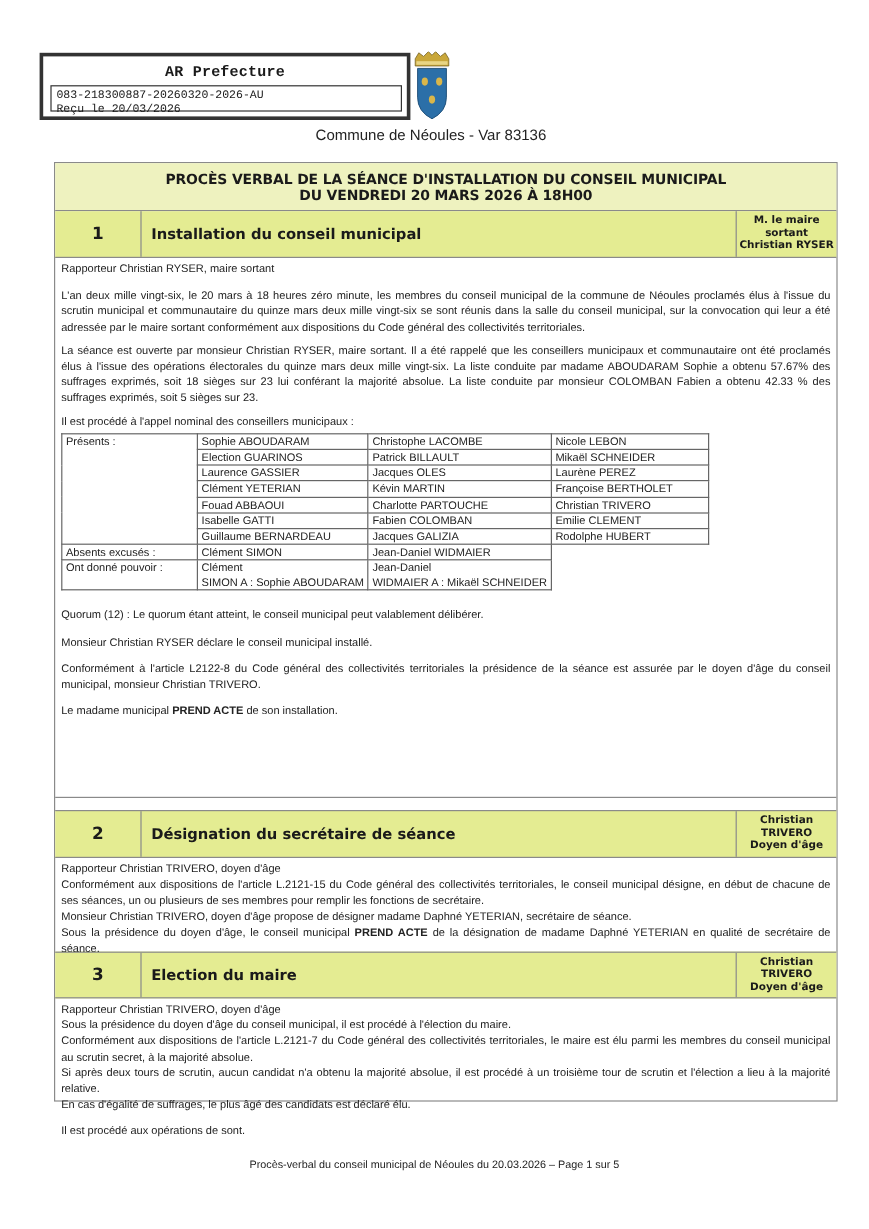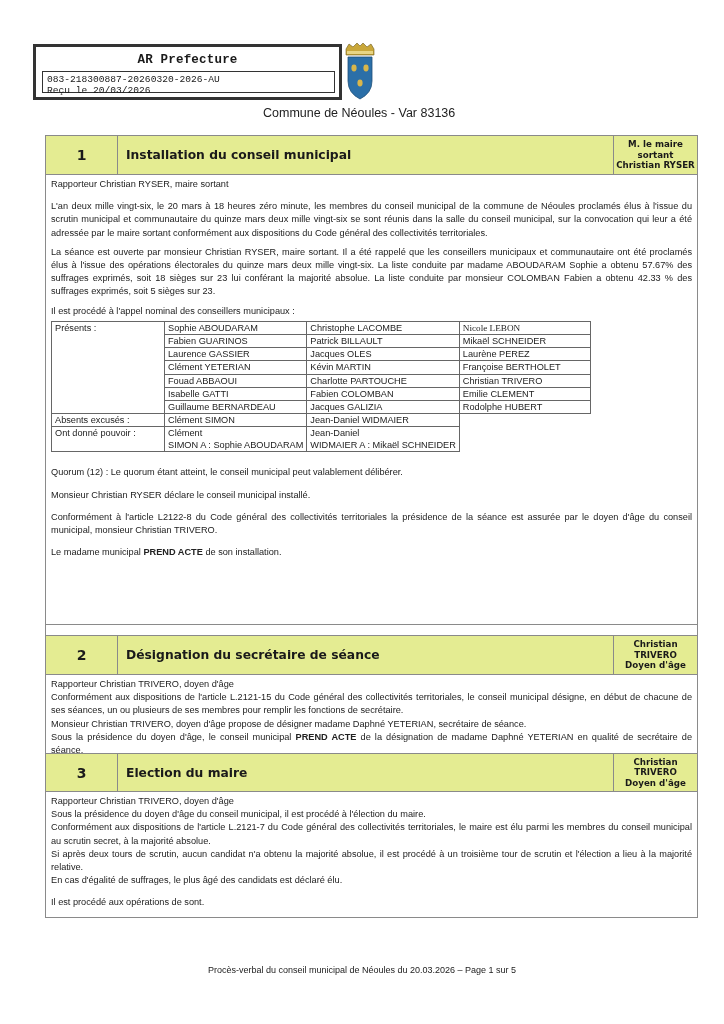--- a/index.html
+++ b/index.html
@@ -28,21 +28,21 @@
     .body-text { padding: 3px 5px 0 5px; font-size: 9.2px; line-height: 13.2px; color: #222; }
     .body-text p { text-align: justify; }
     .gap { height: 9px; }
     .gap-s { height: 6px; }
 
     table.roll { border-collapse: collapse; margin-left: 0px; margin-top: 3px; font-size: 9.2px; }
     table.roll td { border: 1px solid #666; padding: 0 3px; height: 13.2px; line-height: 12px; vertical-align: top; white-space: nowrap; }
     td.lbl { width: 113px; }
     td.c1 { width: 131px; }
     td.c2 { width: 131px; }
-    td.c3 { width: 131px; font-family: Liberation Serif, serif; }
+    td.c3 { width: 131px; }
     td.noborder { border: none !important; border-left: 1px solid #666 !important; }
 
     .b { font-weight: bold; }
 
     .footer { position: absolute; top: 965px; left: 0; width: 724px; text-align: center; font-size: 9px; color: #222; }
   </style>
 </head>
 <body>
 
 <div class="stamp">
@@ -59,20 +59,24 @@
   <path d="M5 14 L29 14 L29 38 Q29 50 17 56 Q5 50 5 38 Z" fill="#2b6fa8" stroke="#1f4f78" stroke-width="0.8"></path>
   <ellipse cx="11" cy="25" rx="2.6" ry="3.4" fill="#d9b64a"></ellipse>
   <ellipse cx="23" cy="25" rx="2.6" ry="3.4" fill="#d9b64a"></ellipse>
   <ellipse cx="17" cy="40" rx="2.6" ry="3.4" fill="#d9b64a"></ellipse>
 </svg>
 
 <div class="commune">Commune de Néoules - Var 83136</div>
 
 <div class="doc">
 
+  <div class="title-row">
+    <div class="title-line">PROCÈS VERBAL DE LA SÉANCE D'INSTALLATION DU CONSEIL MUNICIPAL</div>
+    <div class="title-line">DU VENDREDI 20 MARS 2026 À 18H00</div>
+  </div>
 
   <div class="sec-head" style="height:39px;">
     <div class="sec-num">1</div>
     <div class="sec-title">Installation du conseil municipal</div>
     <div class="sec-rapp">
       <span>M. le maire</span>
       <span>sortant</span>
       <span>Christian RYSER</span>
     </div>
   </div>
@@ -88,21 +92,21 @@
 
     <table class="roll">
       <tbody>
           <tr>
         <td class="lbl" rowspan="7">Présents :</td>
         <td class="c1">Sophie ABOUDARAM</td>
         <td class="c2">Christophe LACOMBE</td>
         <td class="c3">Nicole LEBON</td>
       </tr>
       <tr>
-        <td>Fabien GUARINOS</td>
+        <td>Election GUARINOS</td>
         <td>Patrick BILLAULT</td>
         <td>Mikaël SCHNEIDER</td>
       </tr>
       <tr>
         <td>Laurence GASSIER</td>
         <td>Jacques OLES</td>
         <td>Laurène PEREZ</td>
       </tr>
       <tr>
         <td>Clément YETERIAN</td>

